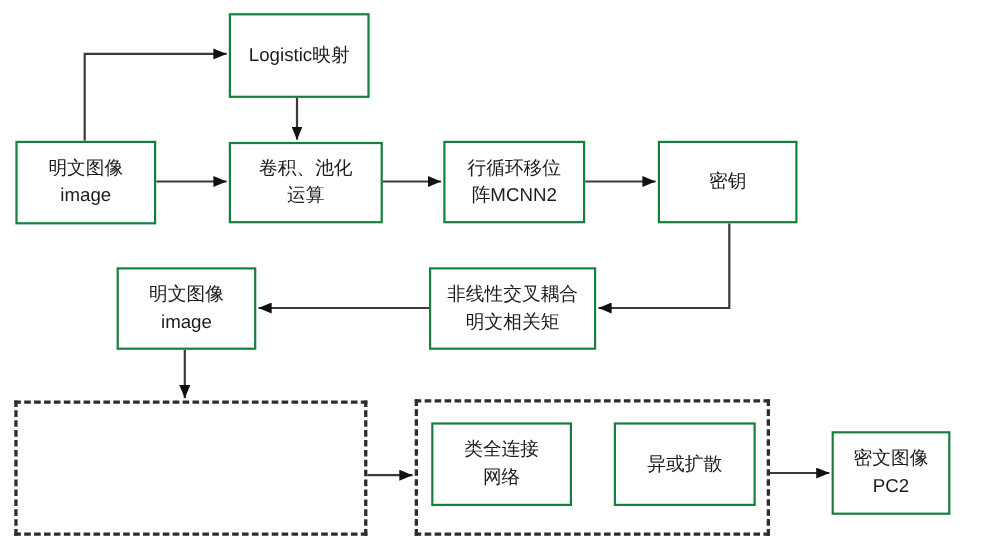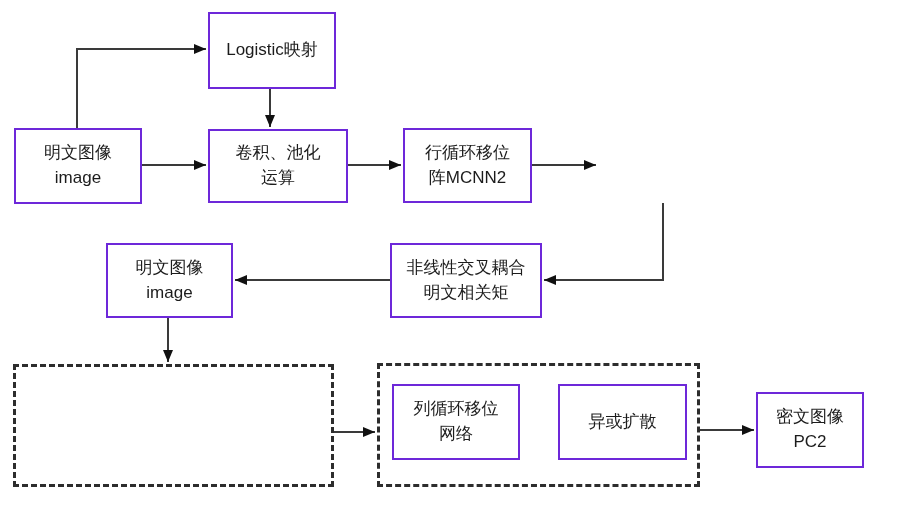--- a/index.html
+++ b/index.html
@@ -12,21 +12,21 @@
     overflow: hidden;
   }
   #connectors {
     position: absolute;
     left: 0; top: 0;
     width: 897px; height: 506px;
   }
   .node {
     position: absolute;
     box-sizing: border-box;
-    border: 2px solid #6d28d9;
+    border: 2px solid #15803d;
     background: #ffffff;
     display: flex;
     align-items: center;
     justify-content: center;
     text-align: center;
     white-space: pre-line;
     color: #1c1c1c;
     font-size: 17px;
     line-height: 1.45;
   }
@@ -86,30 +86,31 @@
 
   <div class="node" id="n-plain1">明文图像
 image</div>
 
   <div class="node" id="n-convpool">卷积、池化
 运算</div>
 
   <div class="node" id="n-mcnn">行循环移位
 阵MCNN2</div>
 
+  <div class="node" id="n-key">密钥</div>
 
   <div class="node" id="n-plain2">明文图像
 image</div>
 
   <div class="node" id="n-chaos">非线性交叉耦合
 明文相关矩</div>
 
 
 
-  <div class="node" id="n-fcnet">列循环移位
+  <div class="node" id="n-fcnet">类全连接
 网络</div>
 
   <div class="node" id="n-xor">异或扩散</div>
 
   <div class="node" id="n-cipher">密文图像
 PC2</div>
 
 </div>
 
 </body></html>

